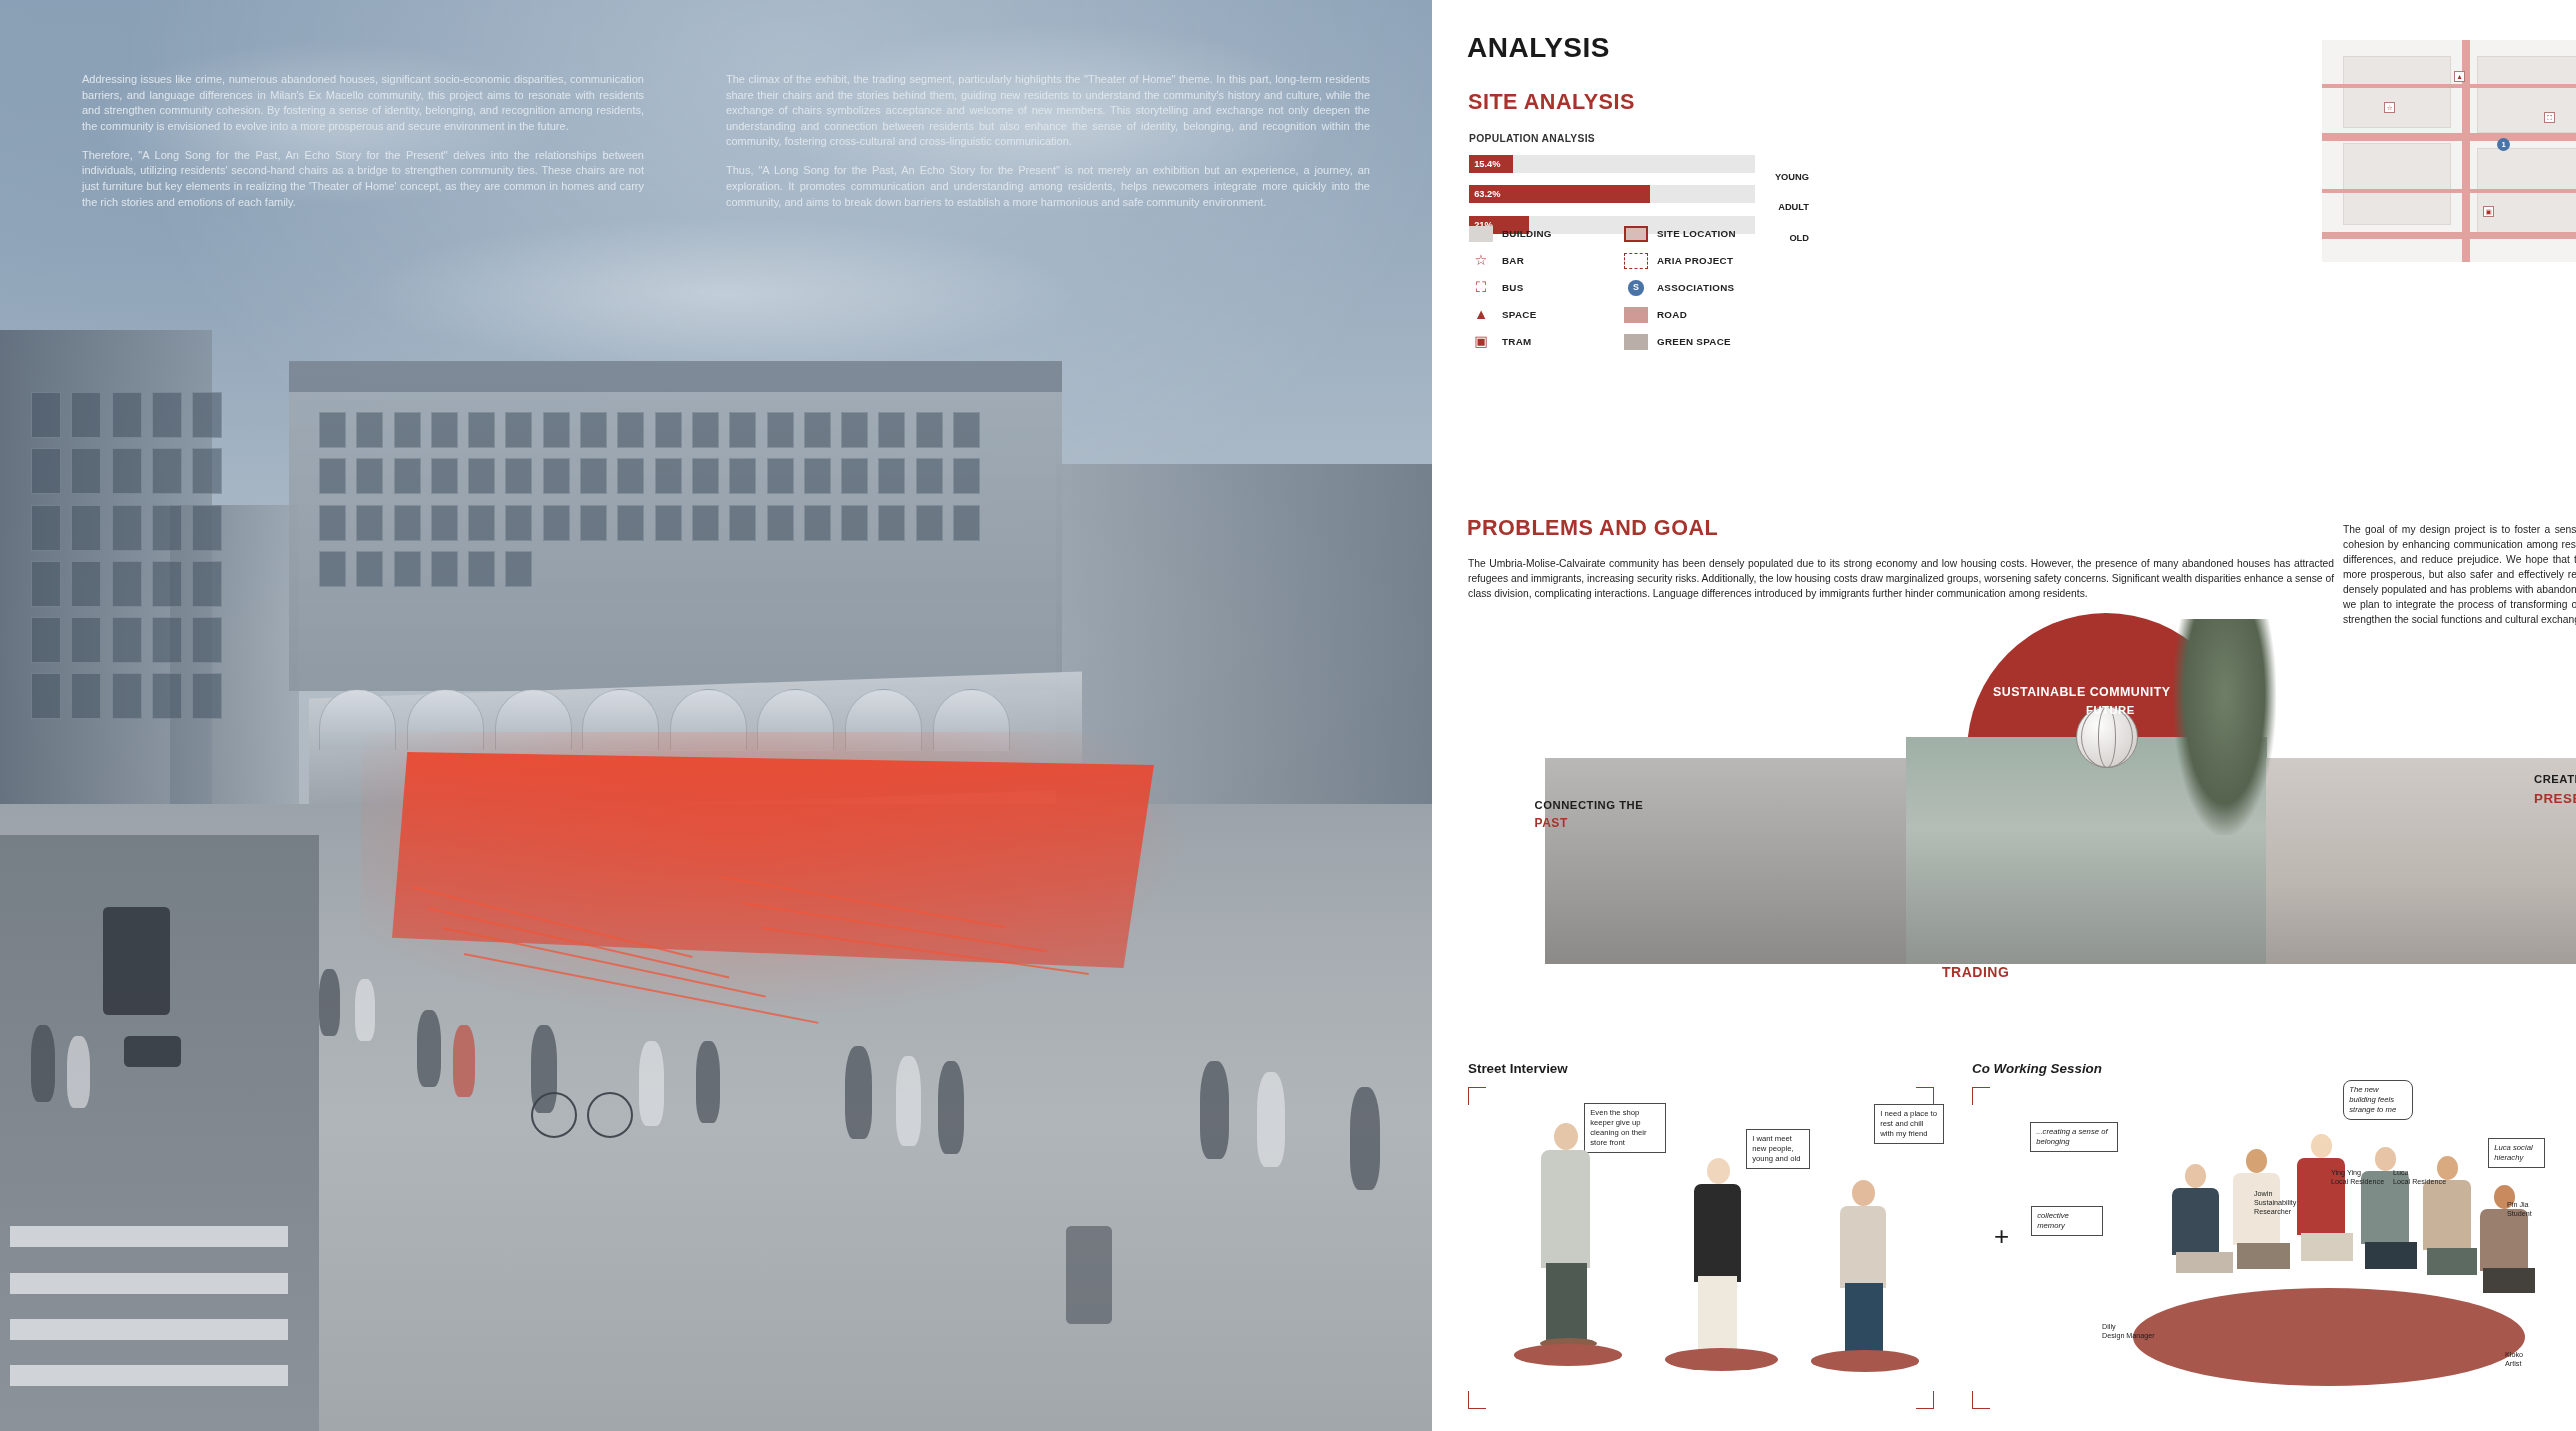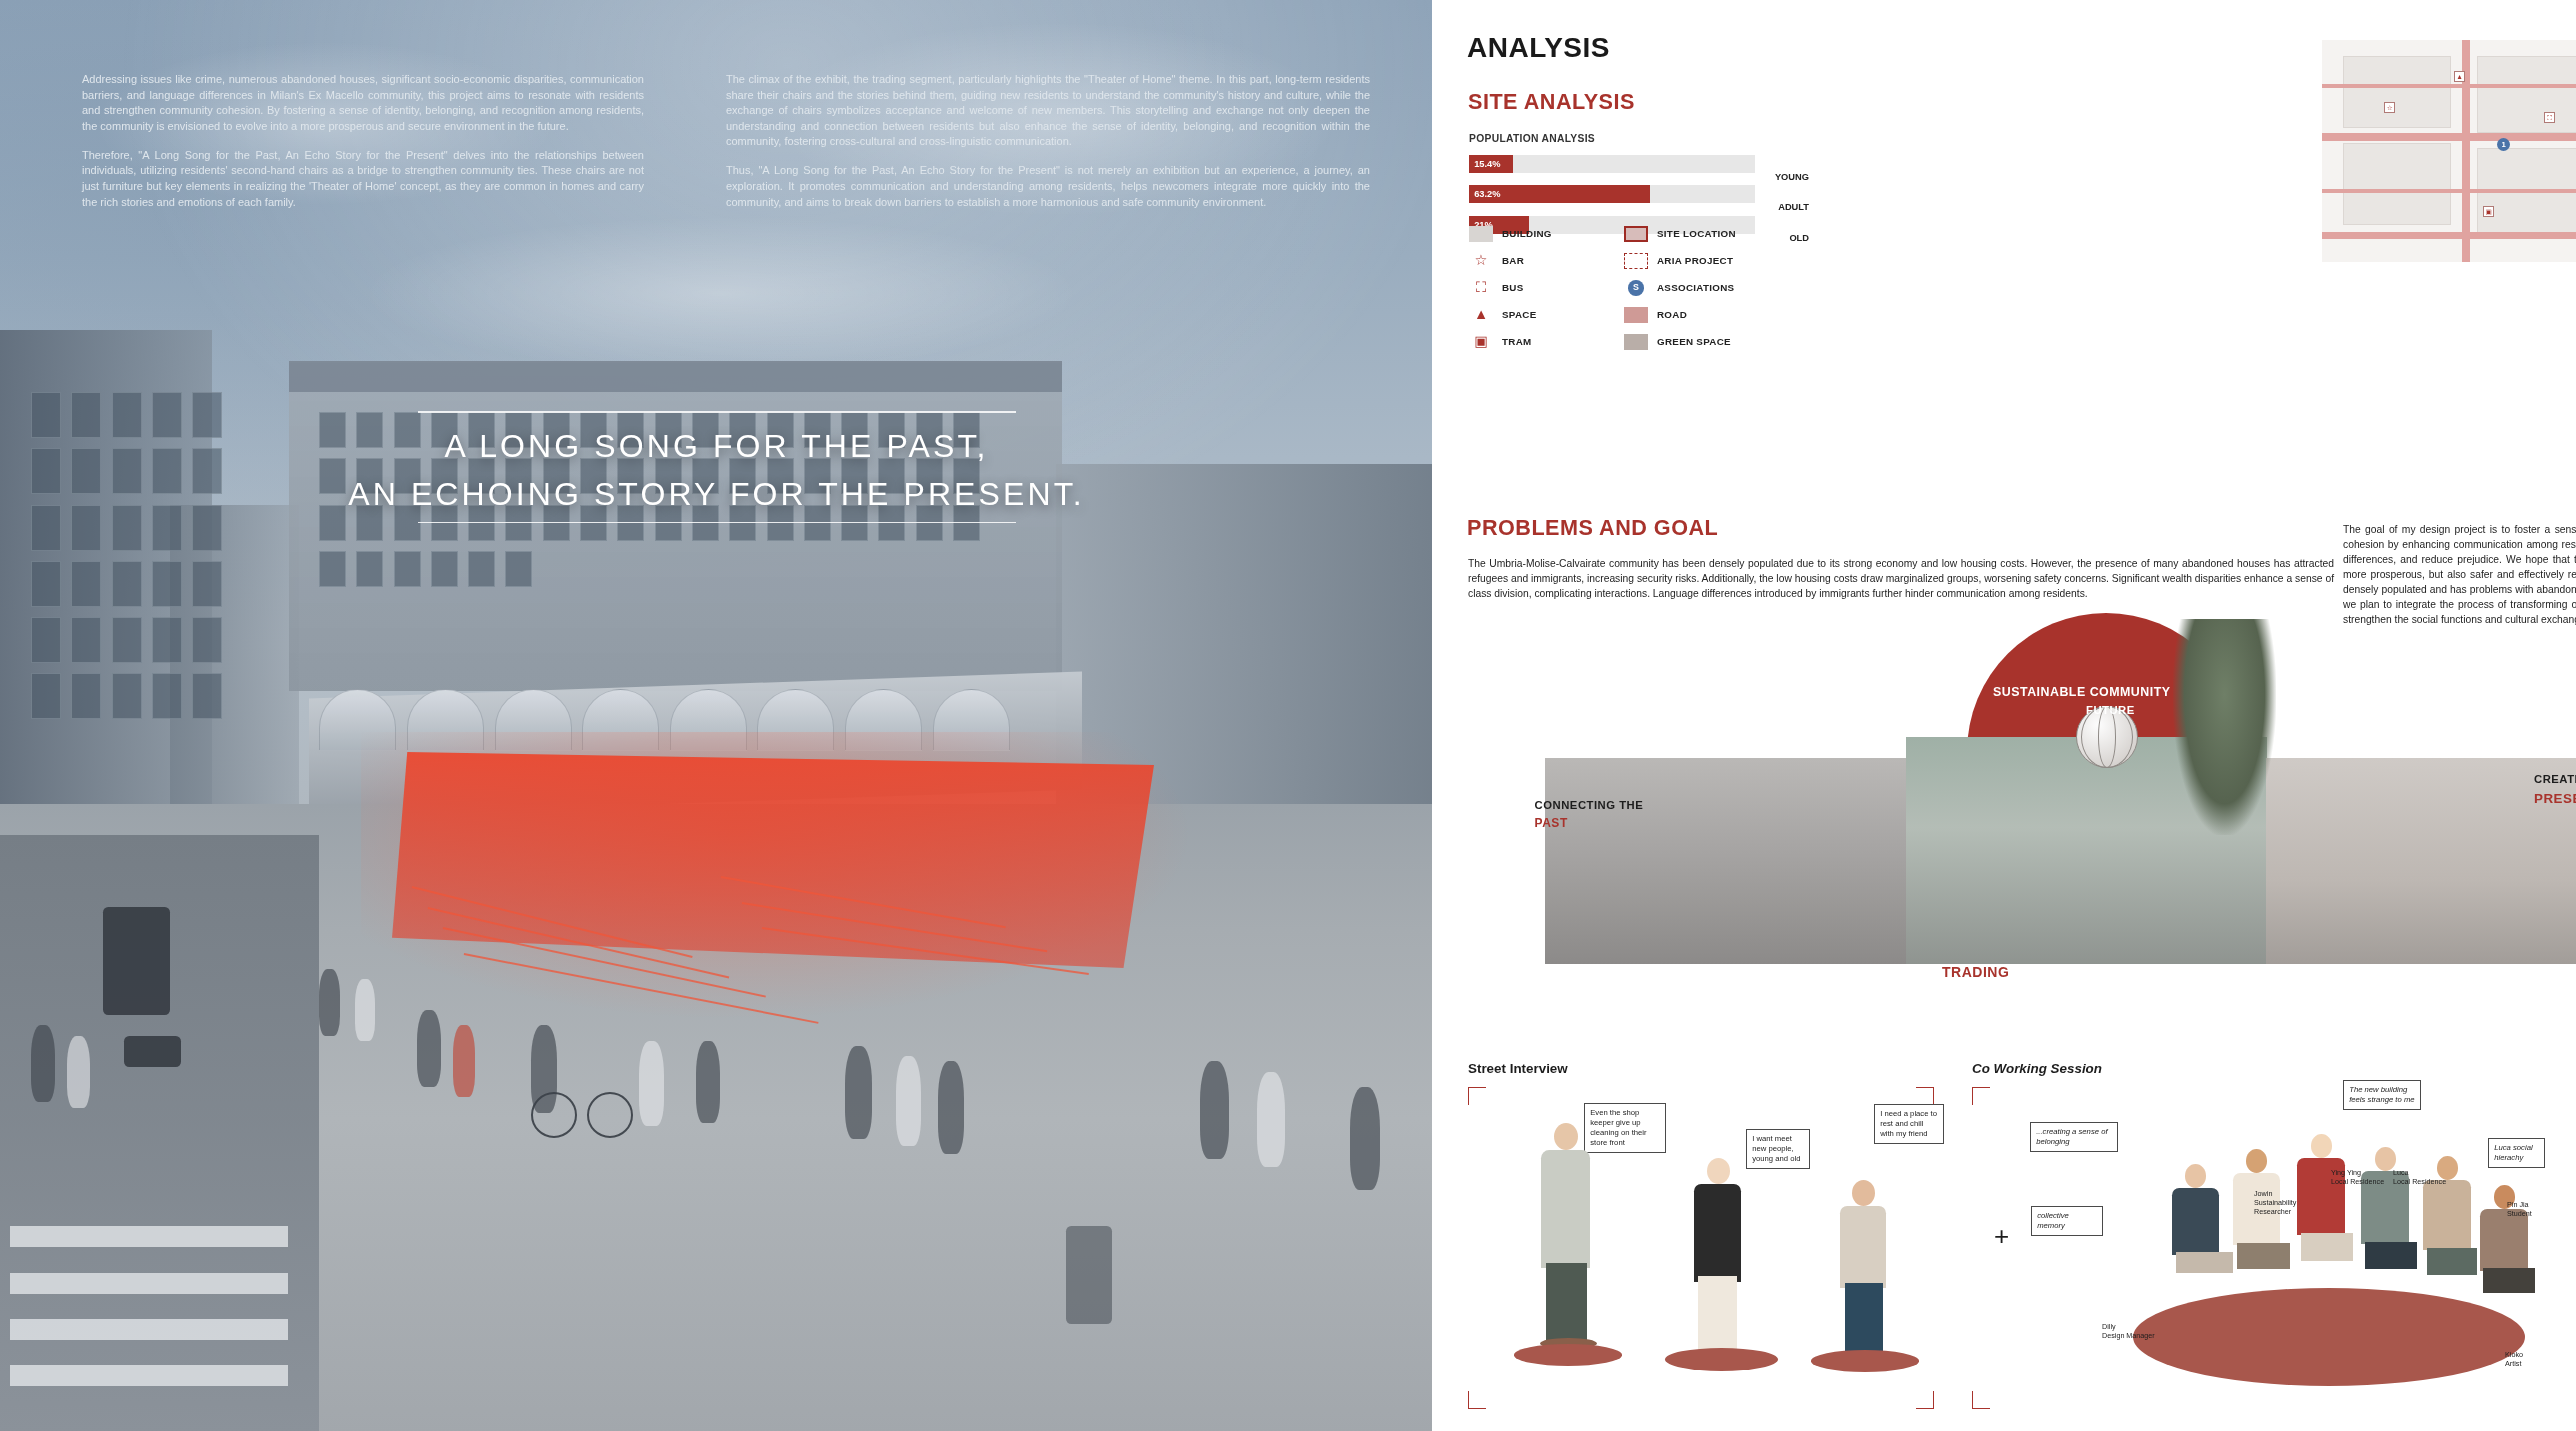--- a/index.html
+++ b/index.html
@@ -439,26 +439,20 @@
     <div class="figure light" style="left:639px; top:1041px; width:25px; height:85px;"></div>
     <div class="figure" style="left:696px; top:1041px; width:24px; height:82px;"></div>
     <div class="figure" style="left:845px; top:1046px; width:27px; height:93px;"></div>
     <div class="figure light" style="left:896px; top:1056px; width:25px; height:90px;"></div>
     <div class="figure" style="left:938px; top:1061px; width:26px; height:93px;"></div>
     <div class="figure" style="left:1200px; top:1061px; width:29px; height:98px;"></div>
     <div class="figure light" style="left:1257px; top:1072px; width:28px; height:95px;"></div>
     <div class="figure" style="left:1350px; top:1087px; width:30px; height:103px;"></div>
     <div class="figure" style="left:1066px; top:1226px; width:46px; height:98px; border-radius:5.2px; background:rgba(70,76,84,0.55);"></div>
 
-    <div class="title-block">
-      <div class="title-rule top"></div>
-      <div class="title-line">A LONG SONG FOR THE PAST,</div>
-      <div class="title-line">AN ECHOING STORY FOR THE PRESENT.</div>
-      <div class="title-rule"></div>
-    </div>
 
     <div class="left-text" id="left-col-a">
       <p>Addressing issues like crime, numerous abandoned houses, significant socio-economic disparities, communication barriers, and language differences in Milan's Ex Macello community, this project aims to resonate with residents and strengthen community cohesion. By fostering a sense of identity, belonging, and recognition among residents, the community is envisioned to evolve into a more prosperous and secure environment in the future.</p>
       <p>Therefore, "A Long Song for the Past, An Echo Story for the Present" delves into the relationships between individuals, utilizing residents' second-hand chairs as a bridge to strengthen community ties. These chairs are not just furniture but key elements in realizing the 'Theater of Home' concept, as they are common in homes and carry the rich stories and emotions of each family.</p>
     </div>
     <div class="left-text" id="left-col-b">
       <p>The climax of the exhibit, the trading segment, particularly highlights the "Theater of Home" theme. In this part, long-term residents share their chairs and the stories behind them, guiding new residents to understand the community's history and culture, while the exchange of chairs symbolizes acceptance and welcome of new members. This storytelling and exchange not only deepen the understanding and connection between residents but also enhance the sense of identity, belonging, and recognition within the community, fostering cross-cultural and cross-linguistic communication.</p>
       <p>Thus, "A Long Song for the Past, An Echo Story for the Present" is not merely an exhibition but an experience, a journey, an exploration. It promotes communication and understanding among residents, helps newcomers integrate more quickly into the community, and aims to break down barriers to establish a more harmonious and safe community environment.</p>
     </div>
   </div>
@@ -632,21 +626,21 @@
 
     <div class="panel-title" style="left:540px; top:1061px;font-style:italic;">Co Working Session</div>
     <div class="corner" style="left:540px; top:1087px; border-right:none; border-bottom:none;"></div>
 
     <div class="corner" style="left:540px; top:1391px; border-right:none; border-top:none;"></div>
 
     <div class="plus-sign" style="left:562px; top:1221px;">+</div>
 
     <div class="bubble italic" style="left:598px; top:1122px; width:88px;">...creating a sense of belonging</div>
     <div class="bubble italic" style="left:599px; top:1206px; width:72px;">collective memory</div>
-    <div class="bubble italic" style="left:911px; top:1080px; width:78px;">The new building feels strange to me</div>
+    <div class="bubble italic" style="left:911px; top:1080px; width:70px;border-radius:8px;">The new building feels strange to me</div>
     <div class="bubble italic" style="left:1056px; top:1138px; width:57px;">Luca social hierachy</div>
 
     <div class="rug" style="left:701px; top:1288px; width:392px; height:98px;"></div>
 
     <div class="person" style="left:732px; top:1164px; width:72px; height:134px;">
       <div class="p-head" style="left:20.6px; top:0; width:21.6px; height:24px; background:#e7c4a5;"></div>
       <div class="p-body" style="left:8.2px; top:24px; width:47px; height:67px; background:#3a4a56; border-radius:7.2px 7.2px 0 0;"></div>
       <div class="p-body" style="left:12.4px; top:88px; width:57px; height:20.6px; background:#c5b9ab;"></div>
     </div>
     <div class="person" style="left:793px; top:1149px; width:72px; height:144px;">

